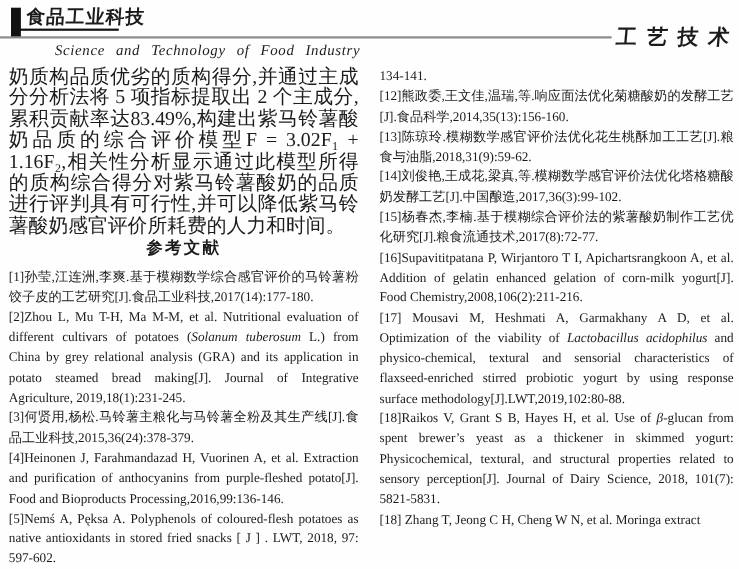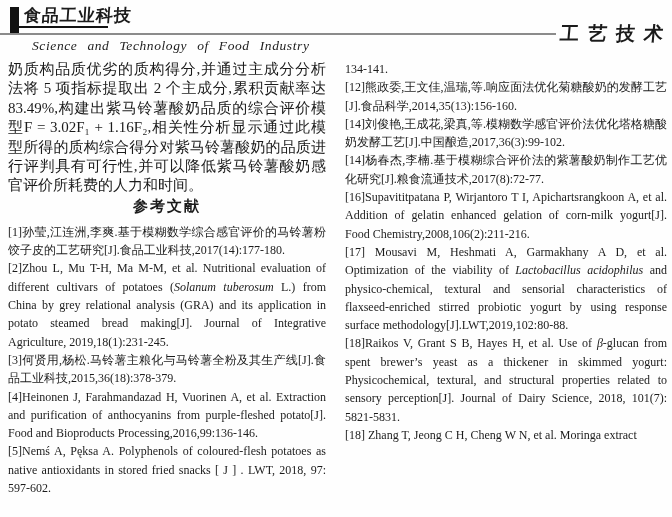--- a/index.html
+++ b/index.html
@@ -28,21 +28,21 @@
   }
   .logo-underline {
     position: absolute; left: 10px; top: 26px;
     width: 98px; height: 2px; background: #121212;
   }
   .header-rule {
     position: absolute; left: 0; top: 33px;
     width: 556px; height: 2px; background: #8b8b8b;
   }
   .journal-en {
-    position: absolute; left: 32px; top: 38px;
+    position: absolute; left: 50px; top: 38px;
     font-style: italic; font-size: 13.5px;
     letter-spacing: 0.6px; word-spacing: 6px;
     white-space: nowrap;
   }
   .section-label {
     position: absolute; right: 0px; top: 21px;
     font-size: 19px; font-weight: bold;
     letter-spacing: 9px;
     transform: skewX(-5deg);
     white-space: nowrap;
@@ -51,21 +51,21 @@
   
   .columns {
     position: absolute; left: 8px; top: 60px; width: 659px;
     display: flex; gap: 19px;
   }
   .col-left  { width: 318px; }
   .col-right { width: 322px; }
 
   .body-para {
     margin: 0;
-    font-size: 15px;
+    font-size: 18px;
     line-height: 19.4px;
     text-align: justify;
     text-justify: inter-ideograph;
   }
   .refs-heading {
     margin: 1px 0 7px 0;
     text-align: center;
     font-family: "Liberation Sans", "DejaVu Sans", sans-serif;
     font-weight: bold;
     font-size: 15px;
@@ -95,32 +95,33 @@
   </header>
 
   <main class="columns">
 
     <section class="col-left">
       <p class="body-para">奶质构品质优劣的质构得分,并通过主成分分析法将 5 项指标提取出 2 个主成分,累积贡献率达83.49%,构建出紫马铃薯酸奶品质的综合评价模型F = 3.02F₁ + 1.16F₂,相关性分析显示通过此模型所得的质构综合得分对紫马铃薯酸奶的品质进行评判具有可行性,并可以降低紫马铃薯酸奶感官评价所耗费的人力和时间。</p>
       <h3 class="refs-heading">参考文献</h3>
       <div id="refs-left">
           <p class="ref">[1]孙莹,江连洲,李爽.基于模糊数学综合感官评价的马铃薯粉饺子皮的工艺研究[J].食品工业科技,2017(14):177-180.</p>
           <p class="ref">[2]Zhou L, Mu T-H, Ma M-M, et al. Nutritional evaluation of different cultivars of potatoes (<i>Solanum tuberosum</i> L.) from China by grey relational analysis (GRA) and its application in potato steamed bread making[J]. Journal of Integrative Agriculture, 2019,18(1):231-245.</p>
-          <p class="ref">[3]何贤用,杨松.马铃薯主粮化与马铃薯全粉及其生产线[J].食品工业科技,2015,36(18):378-379.</p>
+          <p class="ref">[3]何贤用,杨松.马铃薯主粮化与马铃薯全粉及其生产线[J].食品工业科技,2015,36(24):378-379.</p>
           <p class="ref">[4]Heinonen J, Farahmandazad H, Vuorinen A, et al. Extraction and purification of anthocyanins from purple-fleshed potato[J]. Food and Bioproducts Processing,2016,99:136-146.</p>
           <p class="ref">[5]Nemś A, Pęksa A. Polyphenols of coloured-flesh potatoes as native antioxidants in stored fried snacks [ J ] . LWT, 2018, 97: 597-602.</p>
         </div>
     </section>
 
     <section class="col-right">
       <p class="ref">134-141.</p>
       <div id="refs-right">
           <p class="ref">[12]熊政委,王文佳,温瑞,等.响应面法优化菊糖酸奶的发酵工艺[J].食品科学,2014,35(13):156-160.</p>
+          <p class="ref">[13]陈琼玲.模糊数学感官评价法优化花生桃酥加工工艺[J].粮食与油脂,2018,31(9):59-62.</p>
           <p class="ref">[14]刘俊艳,王成花,梁真,等.模糊数学感官评价法优化塔格糖酸奶发酵工艺[J].中国酿造,2017,36(3):99-102.</p>
-          <p class="ref">[14]杨春杰,李楠.基于模糊综合评价法的紫薯酸奶制作工艺优化研究[J].粮食流通技术,2017(8):72-77.</p>
+          <p class="ref">[15]杨春杰,李楠.基于模糊综合评价法的紫薯酸奶制作工艺优化研究[J].粮食流通技术,2017(8):72-77.</p>
           <p class="ref">[16]Supavititpatana P, Wirjantoro T I, Apichartsrangkoon A, et al. Addition of gelatin enhanced gelation of corn-milk yogurt[J]. Food Chemistry,2008,106(2):211-216.</p>
           <p class="ref">[17] Mousavi M, Heshmati A, Garmakhany A D, et al. Optimization of the viability of <i>Lactobacillus acidophilus</i> and physico-chemical, textural and sensorial characteristics of flaxseed-enriched stirred probiotic yogurt by using response surface methodology[J].LWT,2019,102:80-88.</p>
           <p class="ref">[18]Raikos V, Grant S B, Hayes H, et al. Use of <i>β</i>-glucan from spent brewer’s yeast as a thickener in skimmed yogurt: Physicochemical, textural, and structural properties related to sensory perception[J]. Journal of Dairy Science, 2018, 101(7): 5821-5831.</p>
           <p class="ref">[18] Zhang T, Jeong C H, Cheng W N, et al. Moringa extract</p>
         </div>
     </section>
 
   </main>
 
 </div>

